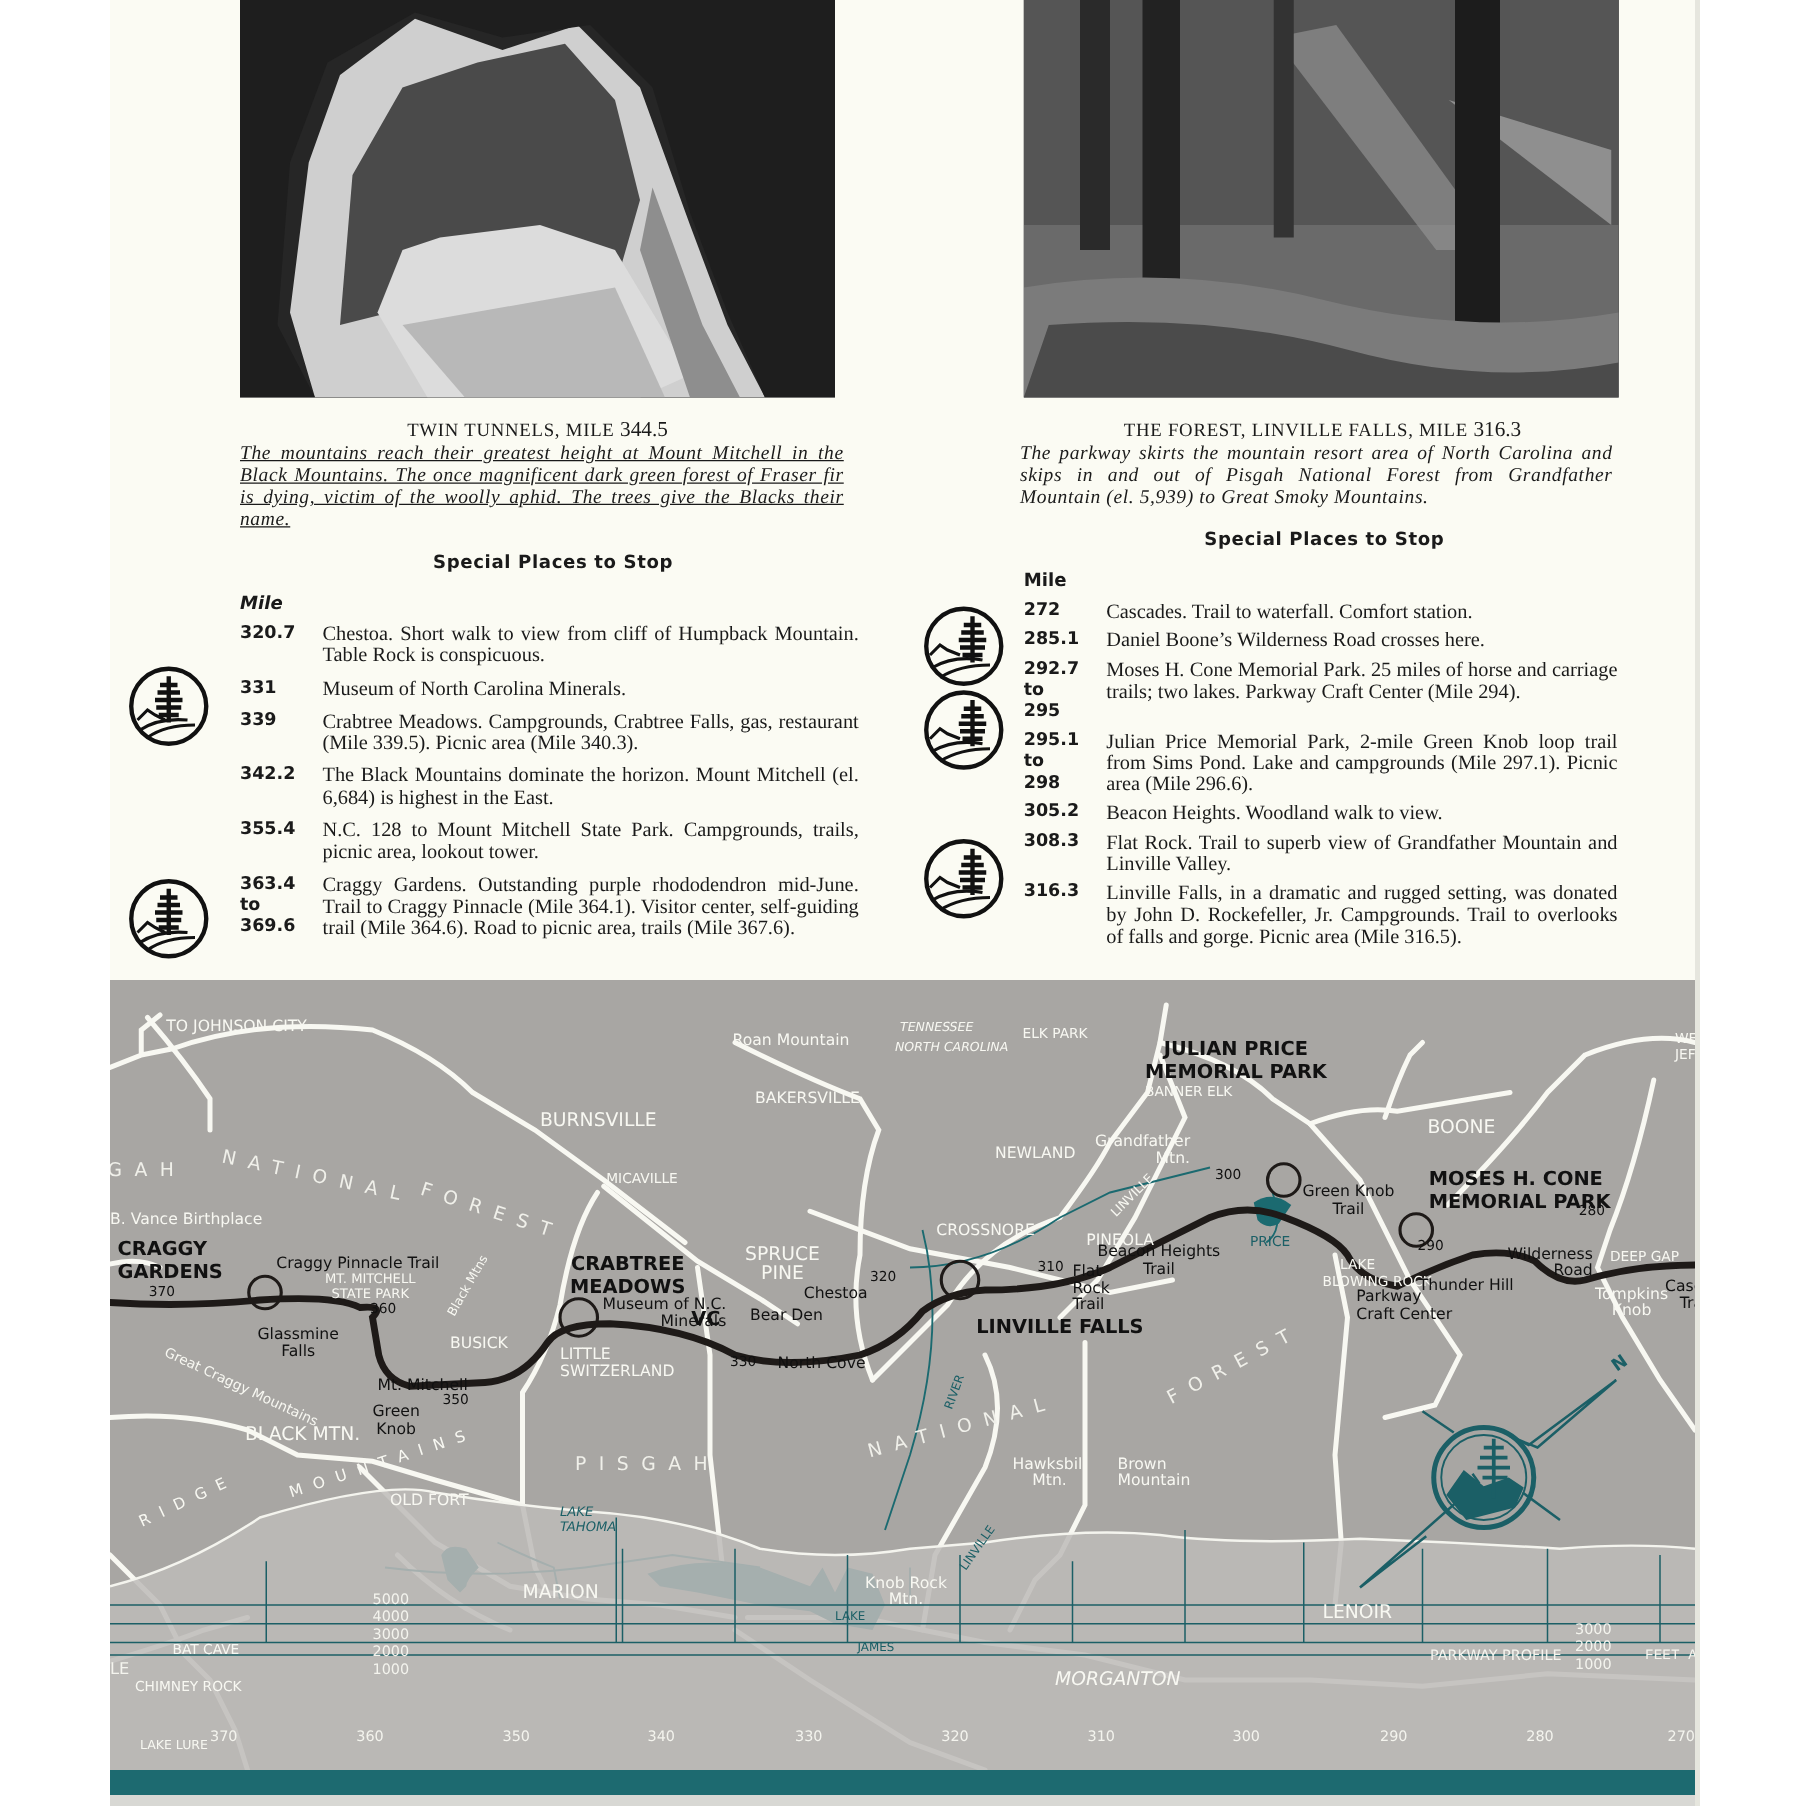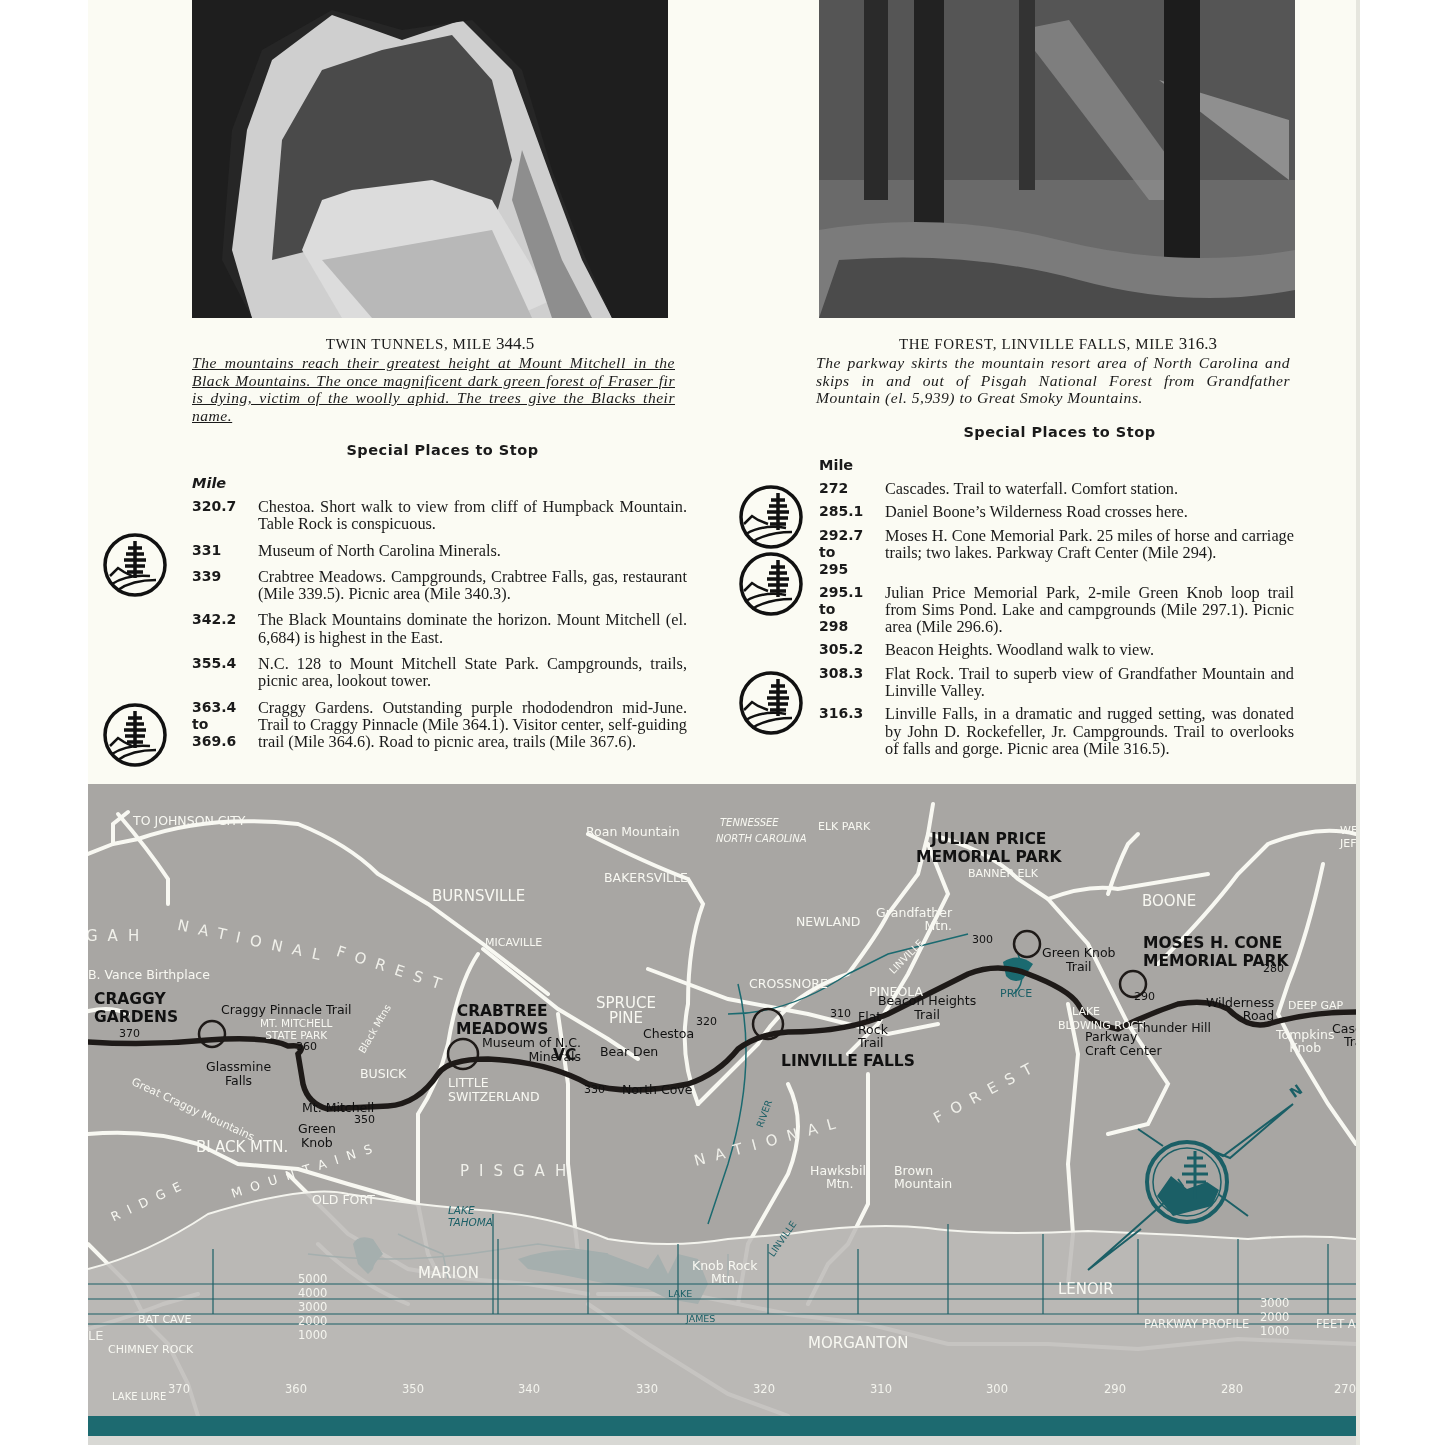--- a/index.html
+++ b/index.html
@@ -301,35 +301,35 @@
   <div class="lbl big" style="left:828px;top:46px;white-space:pre;">JULIAN PRICE
 MEMORIAL PARK</div>
   <div class="lbl big" style="left:1055px;top:150px;white-space:pre;text-align:left;">MOSES H. CONE
 MEMORIAL PARK</div>
 
   <div class="lbl town" style="left:45px;top:31px;">TO JOHNSON CITY</div>
   <div class="lbl town-lg" style="left:344px;top:105px;">BURNSVILLE</div>
   <div class="lbl town" style="left:397px;top:153px;font-size:11px;">MICAVILLE</div>
   <div class="lbl town" style="left:516px;top:88px;">BAKERSVILLE</div>
   <div class="lbl town" style="left:730px;top:37px;font-size:11px;">ELK PARK</div>
-  <div class="lbl town" style="left:880px;top:84px;font-size:11px;text-align:right;">BANNER ELK</div>
+  <div class="lbl town" style="left:828px;top:84px;font-size:11px;text-align:right;">BANNER ELK</div>
   <div class="lbl town-lg" style="left:1054px;top:110px;">BOONE</div>
   <div class="lbl town" style="left:708px;top:132px;">NEWLAND</div>
   <div class="lbl town" style="left:661px;top:194px;">CROSSNORE</div>
   <div class="lbl town" style="left:781px;top:202px;">PINEOLA</div>
   <div class="lbl town-lg" style="left:508px;top:212px;white-space:pre;text-align:center;">SPRUCE
 PINE</div>
   <div class="lbl town" style="left:272px;top:284px;">BUSICK</div>
   <div class="lbl town" style="left:360px;top:292px;white-space:pre;line-height:14px;">LITTLE
 SWITZERLAND</div>
   <div class="lbl town-lg" style="left:108px;top:356px;">BLACK MTN.</div>
   <div class="lbl town" style="left:224px;top:410px;">OLD FORT</div>
   <div class="lbl town-lg" style="left:330px;top:482px;">MARION</div>
   <div class="lbl town-lg" style="left:970px;top:498px;">LENOIR</div>
-  <div class="lbl town-lg" style="left:720px;top:552px;">MORGANTON</div>
+  <div class="lbl town-lg" style="left:756px;top:552px;font-style:italic;">MORGANTON</div>
   <div class="lbl town" style="left:50px;top:530px;font-size:11px;">BAT CAVE</div>
   <div class="lbl town" style="left:0px;top:560px;font-size:11px;left:20px;">CHIMNEY ROCK</div>
   <div class="lbl town" style="left:24px;top:608px;font-size:10px;">LAKE LURE</div>
   <div class="lbl town" style="left:1200px;top:216px;font-size:11px;">DEEP GAP</div>
   <div class="lbl town" style="left:1252px;top:40px;font-size:11px;white-space:pre;line-height:13px;">WES
 JEFF</div>
   <div class="lbl town" style="left:970px;top:236px;font-size:11px;">BLOWING ROCK</div>
 
   <div class="lbl town" style="left:0px;top:185px;">B. Vance Birthplace</div>
   <div class="lbl black" style="left:133px;top:220px;">Craggy Pinnacle Trail</div>
@@ -411,21 +411,21 @@
     <div>3000</div>
     <div>2000</div>
     <div>1000</div>
   </div>
   <div class="lbl prof" style="left:1172px;top:512px;line-height:14px;">
     <div>3000</div>
     <div>2000</div>
     <div>1000</div>
   </div>
   <div class="lbl prof" style="left:1056px;top:535px;">PARKWAY PROFILE</div>
-  <div class="lbl prof" style="left:1228px;top:535px;">FEET A</div>
+  <div class="lbl prof" style="left:1228px;top:535px;font-family:Liberation Mono, monospace;">FEET A</div>
   <div class="lbl prof" style="left:0px;top:545px;font-size:13px;">LE</div>
 
   <div class="lbl prof" style="left:80px;top:600px;">370</div>
   <div class="lbl prof" style="left:197px;top:600px;">360</div>
   <div class="lbl prof" style="left:314px;top:600px;">350</div>
   <div class="lbl prof" style="left:430px;top:600px;">340</div>
   <div class="lbl prof" style="left:548px;top:600px;">330</div>
   <div class="lbl prof" style="left:665px;top:600px;">320</div>
   <div class="lbl prof" style="left:782px;top:600px;">310</div>
   <div class="lbl prof" style="left:898px;top:600px;">300</div>

